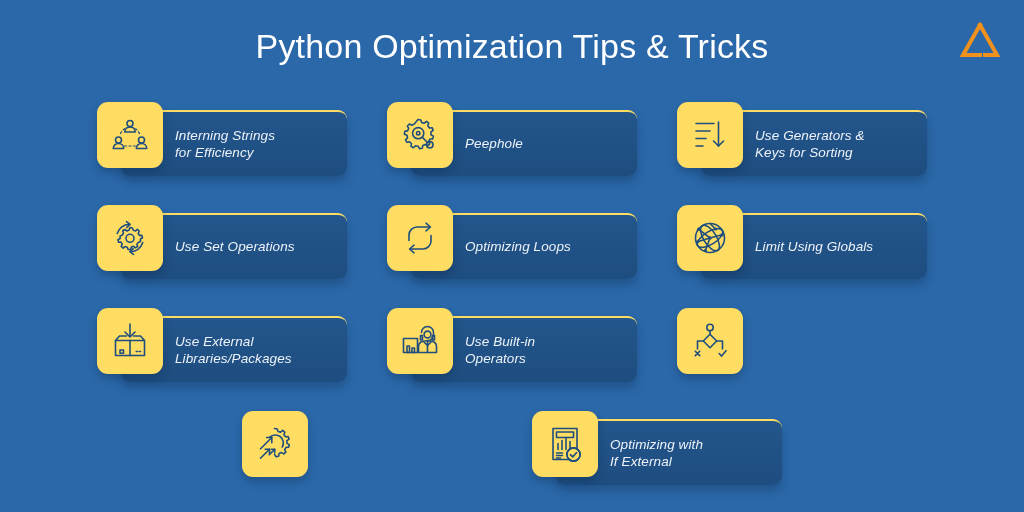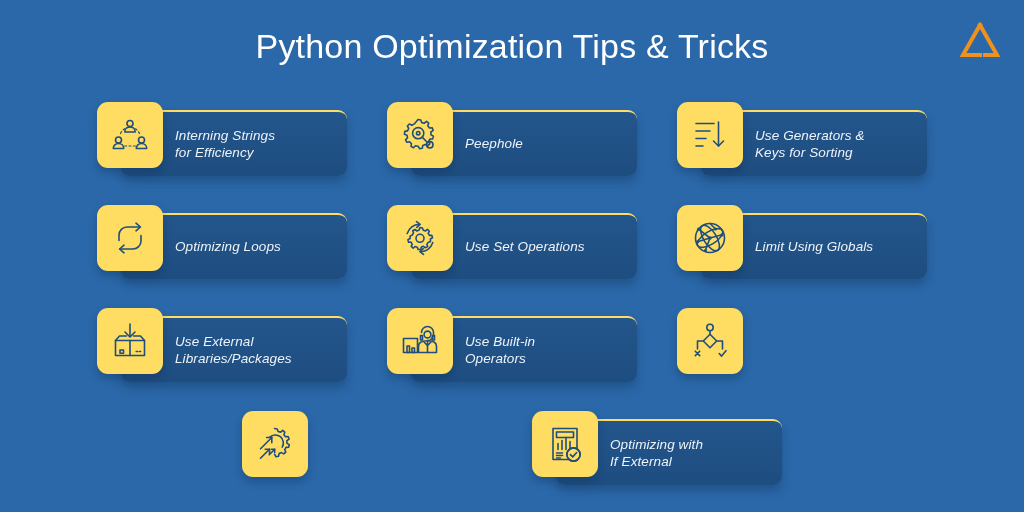--- a/index.html
+++ b/index.html
@@ -228,50 +228,50 @@
         </div>
       </div>
 
     </div>
 
     <div class="row row-1">
 
       <div class="card">
         <div class="card-body">
           <div class="card-label">
-            <span>Optimizing Loops</span>
-          </div>
-        </div>
-        <div class="icon-box">
-          <svg viewBox="0 0 40 40" aria-hidden="true">
-            <g class="ico" stroke-width="2.2">
-              <path d="M9 22.5V17c0-4.4 3.6-8 8-8h13"></path>
-              <path d="M26 5.2l4.4 3.8-4.4 3.8"></path>
-              <path d="M31 17.5V23c0 4.4-3.6 8-8 8H10"></path>
-              <path d="M14 34.8L9.6 31l4.4-3.8"></path>
-            </g>
-          </svg>
-        </div>
-      </div>
-
-      <div class="card">
-        <div class="card-body">
-          <div class="card-label">
             <span>Use Set Operations</span>
           </div>
         </div>
         <div class="icon-box">
           <svg viewBox="0 0 40 40" aria-hidden="true">
             <g class="ico">
               <path d="M20 9.5l2.4.5.9 2.3 2.3.6 1.8-1.6 1.9 1.9-1.1 2.2 1.2 2 2.4-.2.7 2.5-2.1 1.3.1 2.4-2.3 1-1.3 2 .8 2.2-2.4 1.2-1.8-1.5-2.2.8-.6 2.4h-2.6l-.8-2.3-2.3-.7-1.8 1.6-2-1.8 1-2.2-1.2-2-2.4.1-.7-2.5 2.2-1.2v-2.4l2.2-1.1 1.2-2.1-.8-2.1 2.3-1.3 1.9 1.5 2.2-.9z"></path>
               <circle cx="20" cy="20.3" r="4"></circle>
               <path d="M7.2 15.5A14 14 0 0 1 19.5 6.2"></path>
               <path d="M16.5 3.6l3.6 2.8-3.3 2.9"></path>
               <path d="M32.8 24.5A14 14 0 0 1 20.5 33.8"></path>
               <path d="M23.5 36.4l-3.6-2.8 3.3-2.9"></path>
+            </g>
+          </svg>
+        </div>
+      </div>
+
+      <div class="card">
+        <div class="card-body">
+          <div class="card-label">
+            <span>Optimizing Loops</span>
+          </div>
+        </div>
+        <div class="icon-box">
+          <svg viewBox="0 0 40 40" aria-hidden="true">
+            <g class="ico" stroke-width="2.2">
+              <path d="M9 22.5V17c0-4.4 3.6-8 8-8h13"></path>
+              <path d="M26 5.2l4.4 3.8-4.4 3.8"></path>
+              <path d="M31 17.5V23c0 4.4-3.6 8-8 8H10"></path>
+              <path d="M14 34.8L9.6 31l4.4-3.8"></path>
             </g>
           </svg>
         </div>
       </div>
 
       <div class="card">
         <div class="card-body">
           <div class="card-label">
             <span>Limit Using Globals</span>
           </div>

